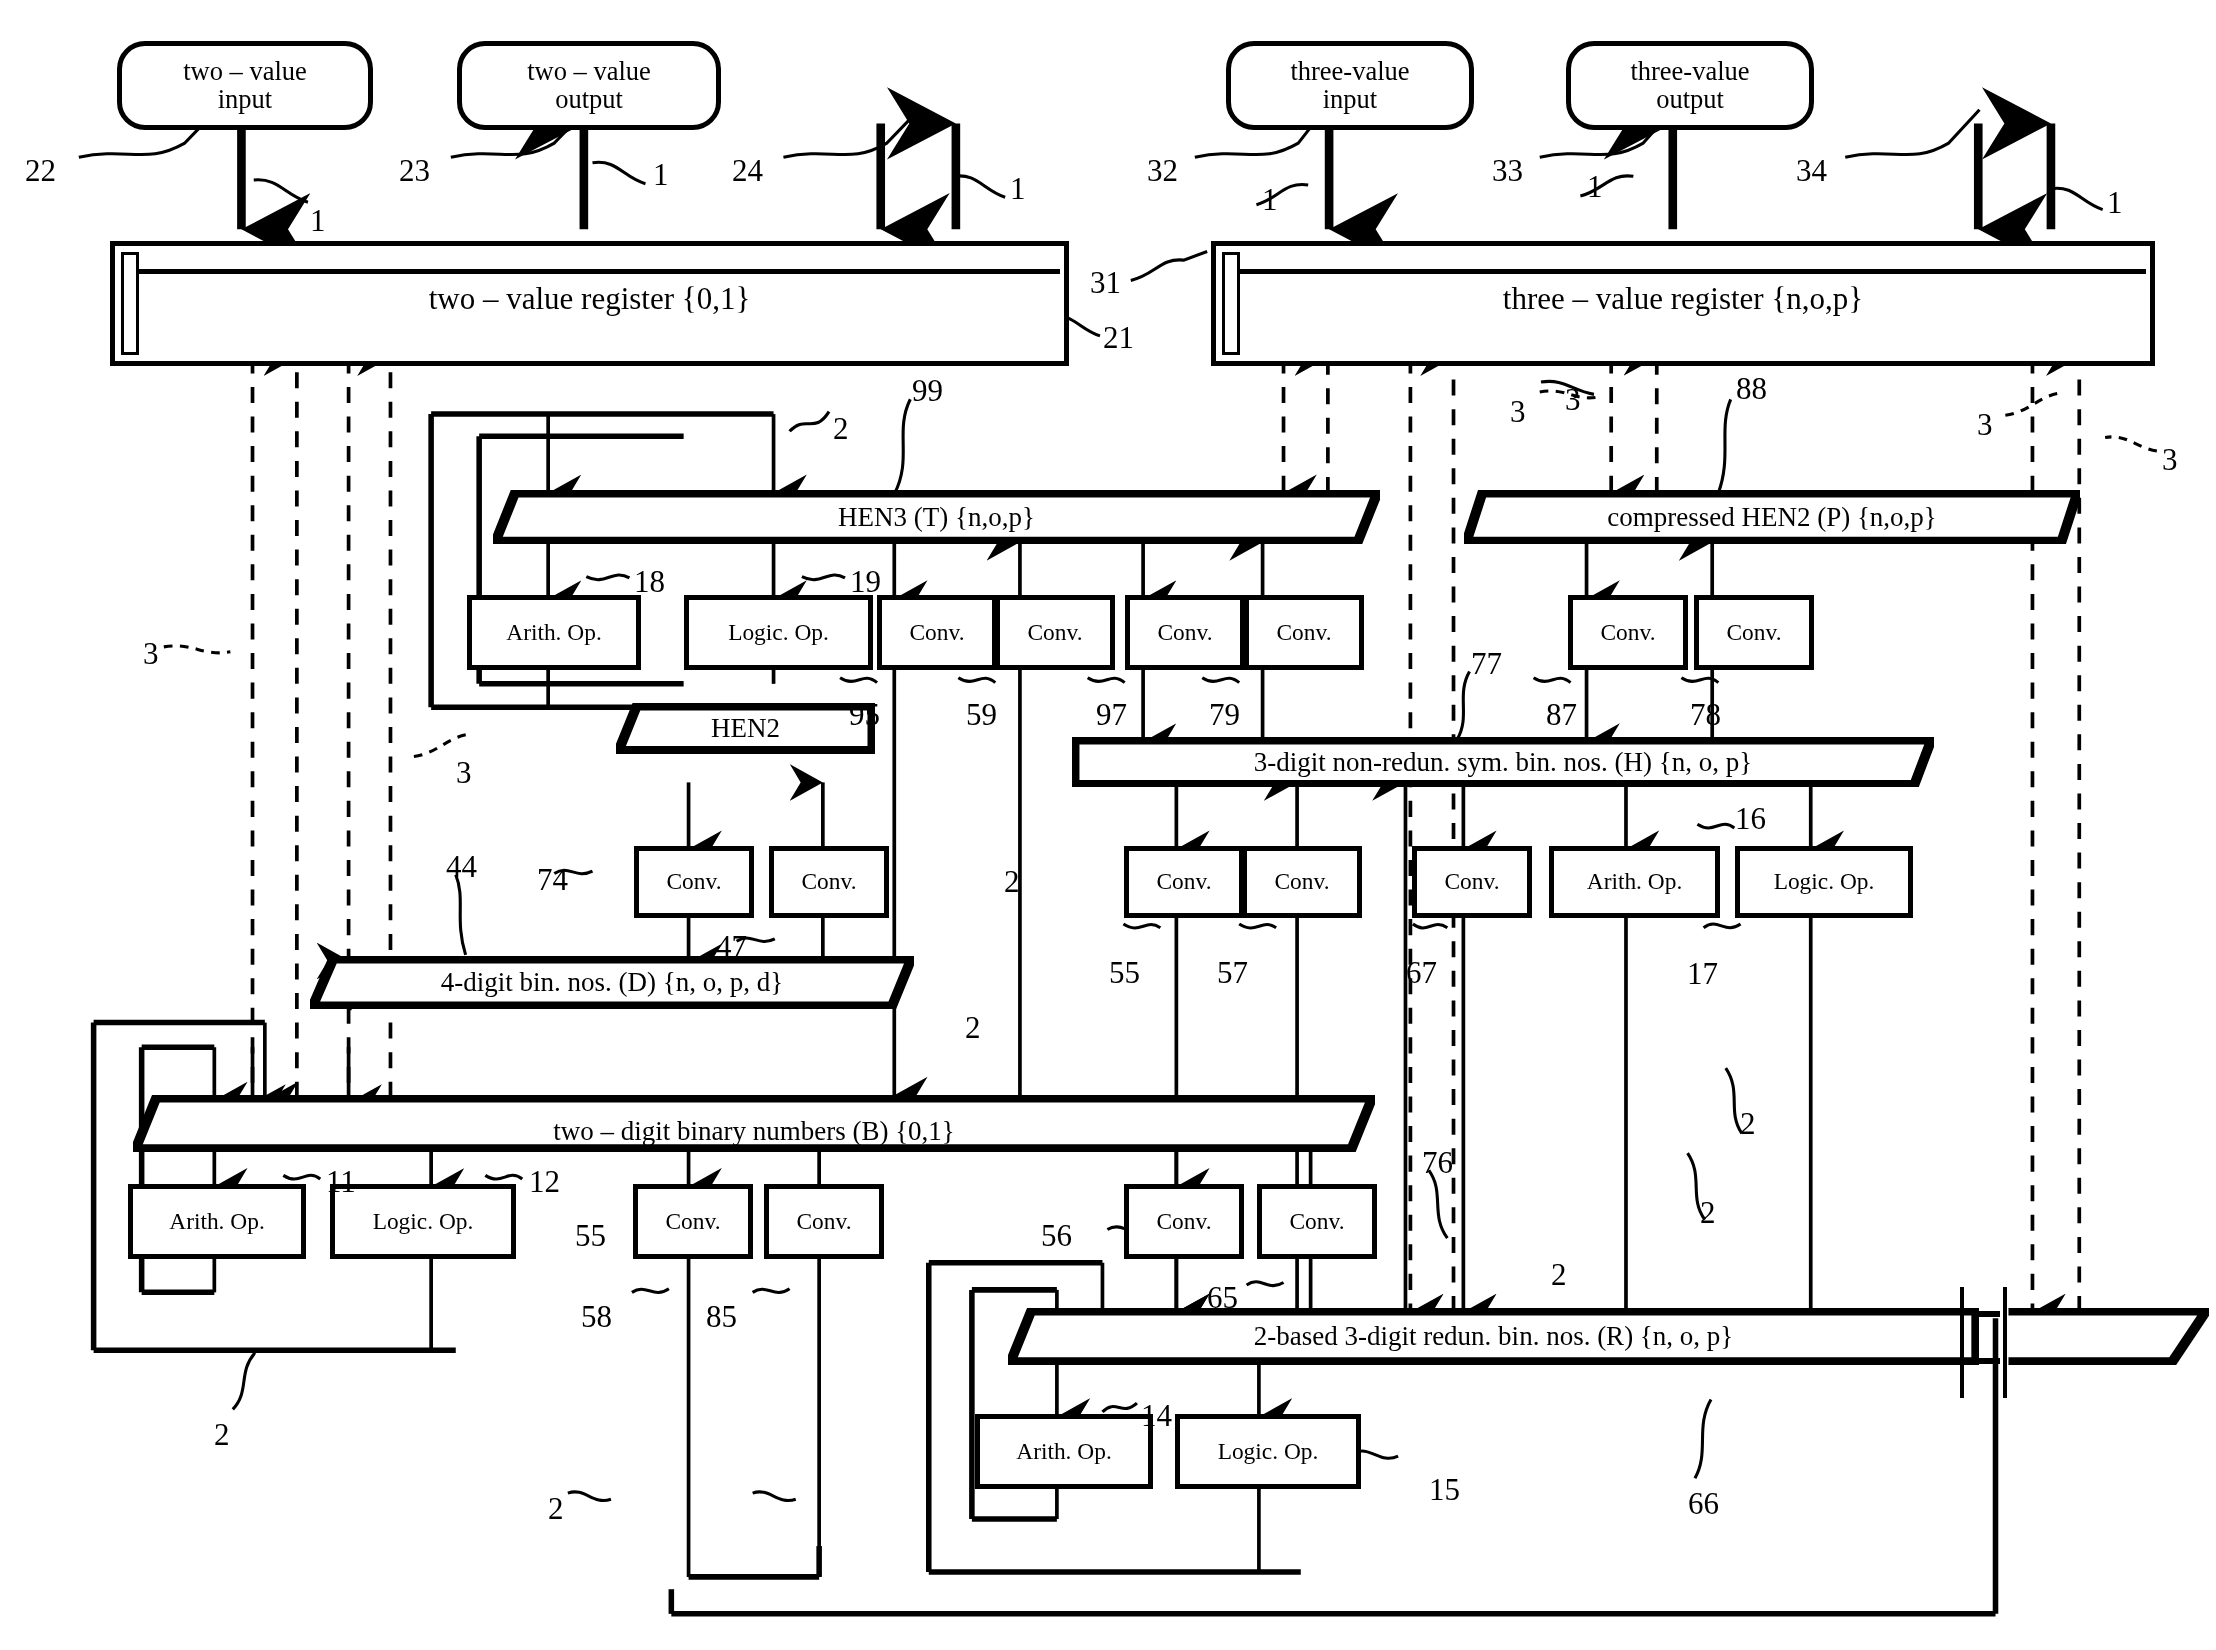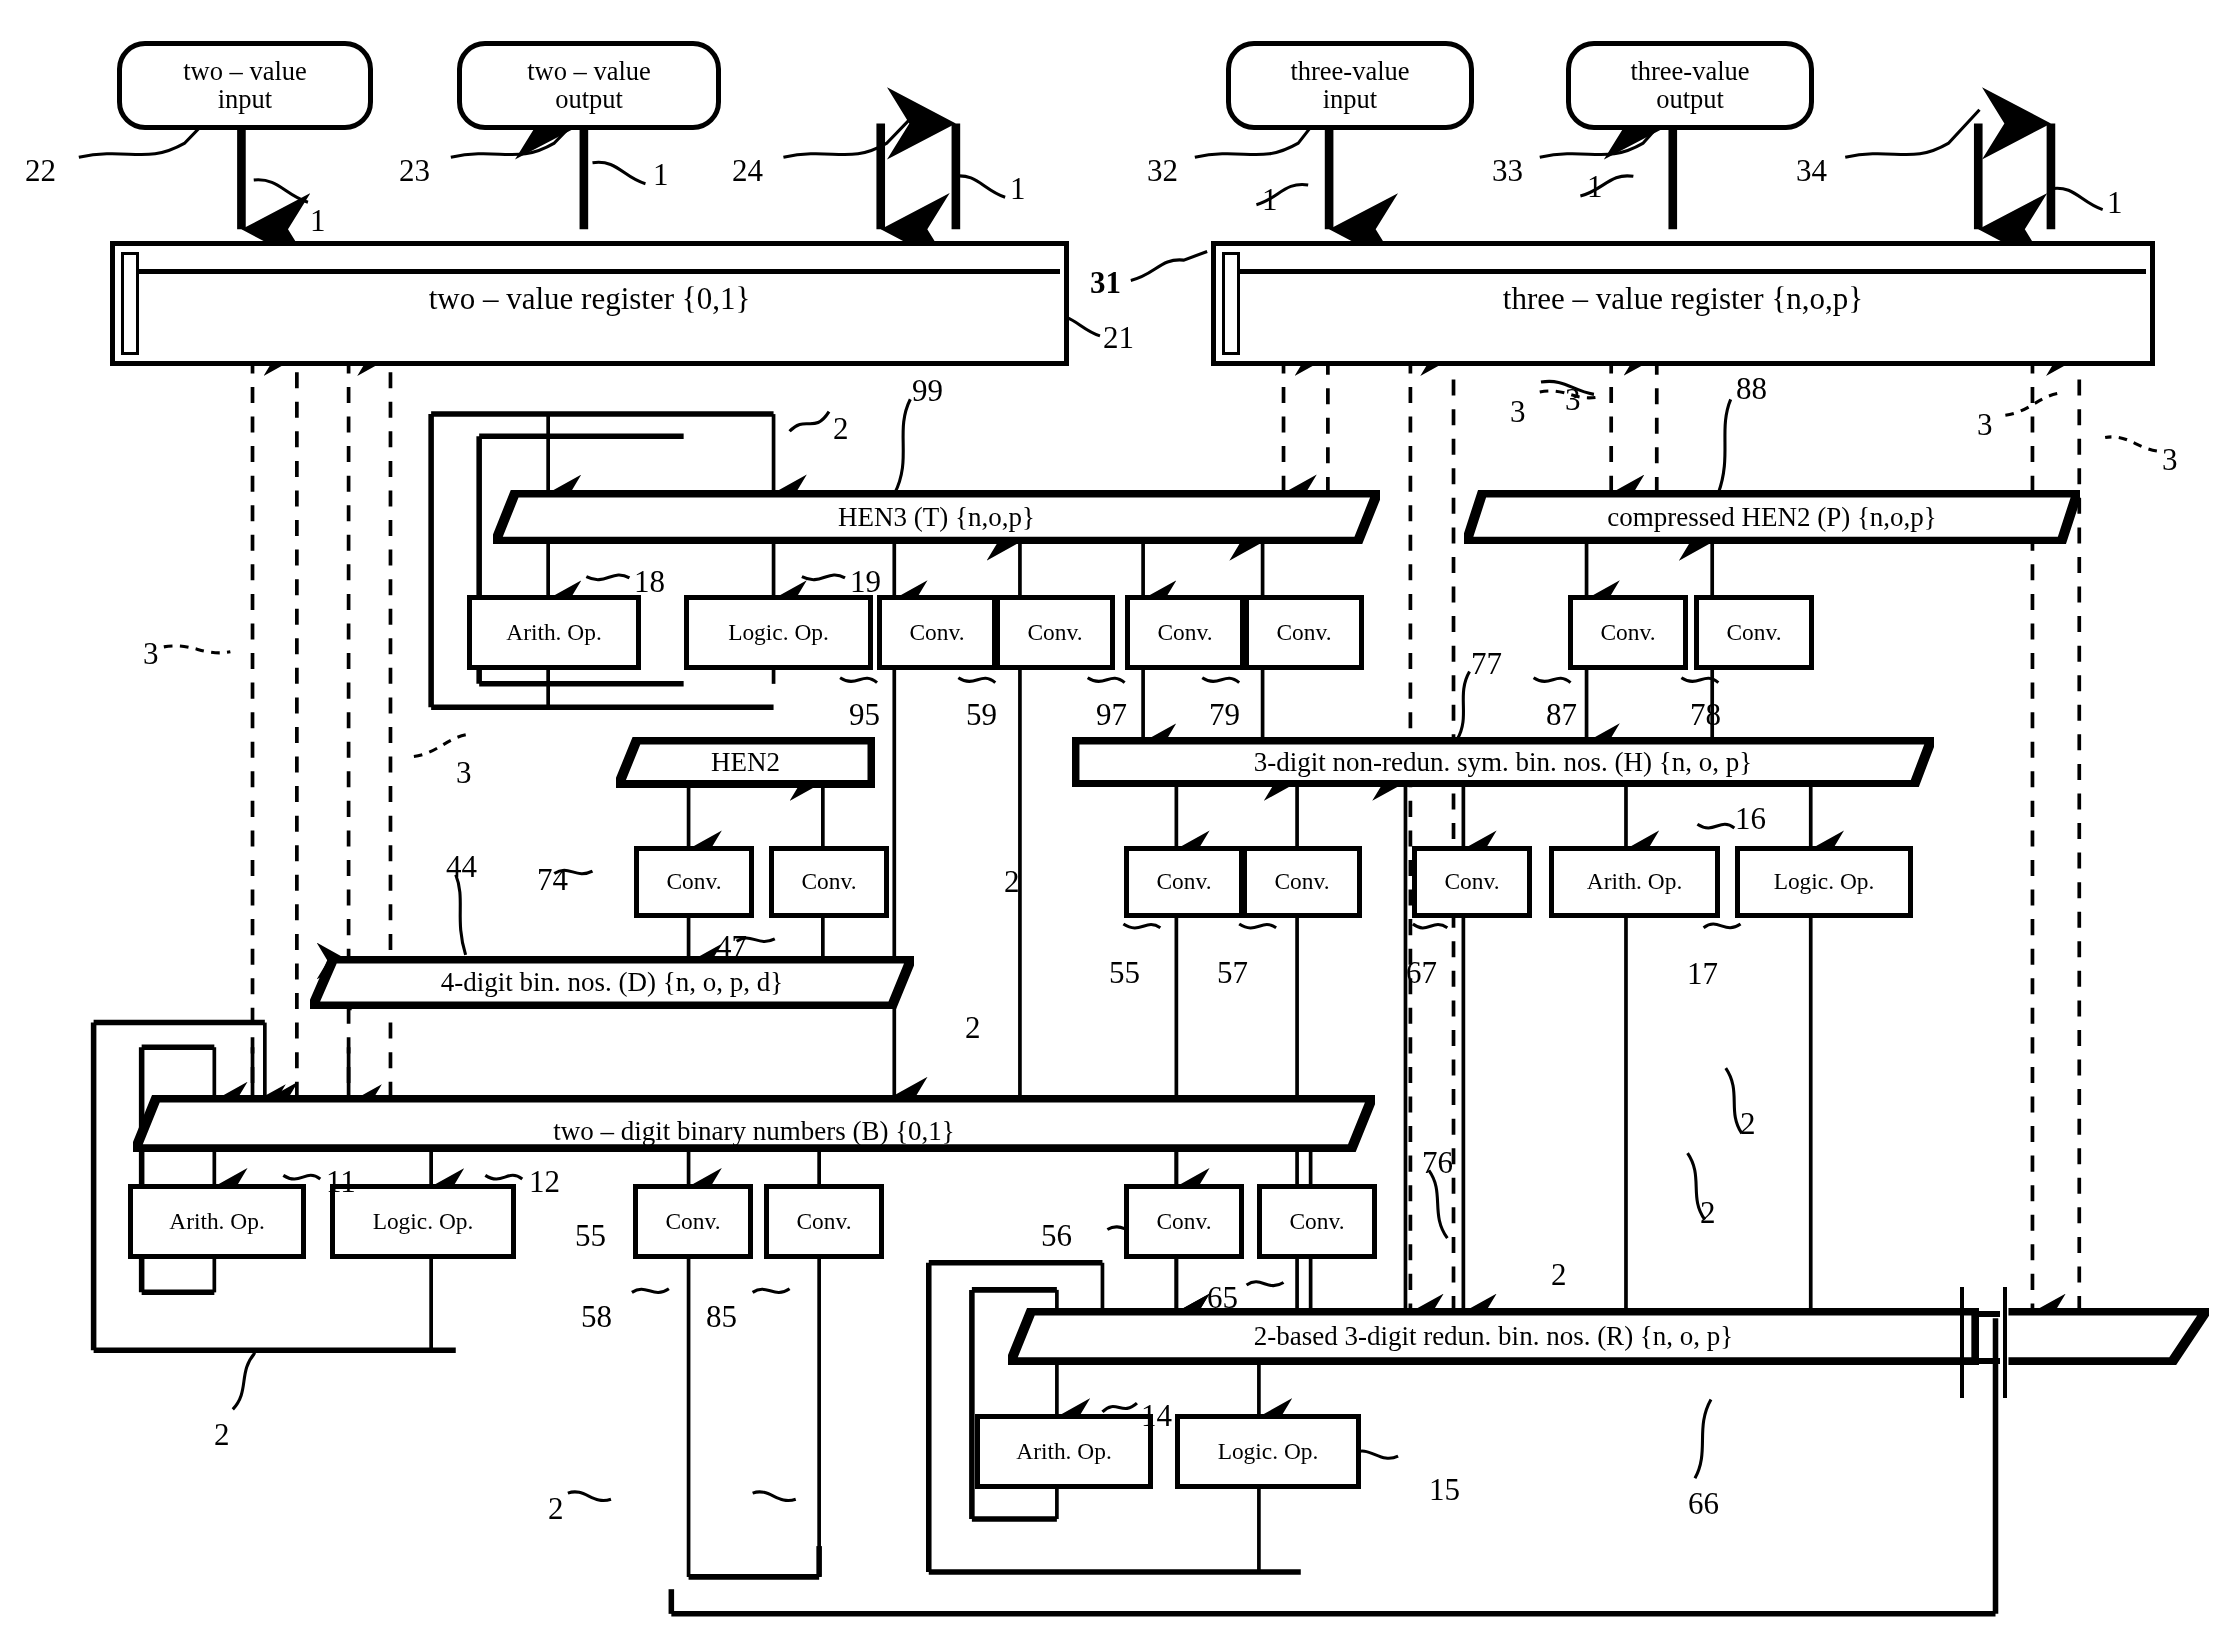--- a/index.html
+++ b/index.html
@@ -326,21 +326,21 @@
     <div class="bandlabel">HEN3        (T)  {n,o,p}</div>
   </div>
 
   <div class="band" style="left:1464px;top:490px;width:616px;height:54px;">
     <svg class="bandbox" viewBox="0 0 1000 88" preserveAspectRatio="none">
       <path d="M30,4 L996,4 L970,84 L4,84 Z" fill="#fff" stroke="#000" stroke-width="10" vector-effect="non-scaling-stroke"></path>
     </svg>
     <div class="bandlabel">compressed  HEN2   (P)  {n,o,p}</div>
   </div>
 
-  <div class="band" style="left:616px;top:737px;width:259px;height:51px;">
+  <div class="band" style="left:616px;top:703px;width:259px;height:51px;">
     <svg class="bandbox" viewBox="0 0 420 82" preserveAspectRatio="none">
       <path d="M34,4 L416,4 L416,78 L4,78 Z" fill="#fff" stroke="#000" stroke-width="10" vector-effect="non-scaling-stroke"></path>
     </svg>
     <div class="bandlabel">HEN2</div>
   </div>
 
   <div class="band" style="left:1072px;top:737px;width:862px;height:51px;">
     <svg class="bandbox" viewBox="0 0 1400 82" preserveAspectRatio="none">
       <path d="M4,4 L1396,4 L1368,78 L4,78 Z" fill="#fff" stroke="#000" stroke-width="10" vector-effect="non-scaling-stroke"></path>
     </svg>
@@ -461,21 +461,21 @@
       <div class="ref" style="left: 653px; top: 157px;">1</div>
       <div class="ref" style="left: 732px; top: 153px;">24</div>
       <div class="ref" style="left: 1010px; top: 171px;">1</div>
       <div class="ref" style="left: 1147px; top: 153px;">32</div>
       <div class="ref" style="left: 1262px; top: 182px;">1</div>
       <div class="ref" style="left: 1492px; top: 153px;">33</div>
       <div class="ref" style="left: 1587px; top: 169px;">1</div>
       <div class="ref" style="left: 1796px; top: 153px;">34</div>
       <div class="ref" style="left: 2107px; top: 185px;">1</div>
       <div class="ref" style="left: 1103px; top: 320px;">21</div>
-      <div class="ref" style="left: 1090px; top: 265px; font-weight: bold;">31</div>
+      <div class="ref" style="left: 1090px; top: 265px;">31</div>
       <div class="ref" style="left: 912px; top: 373px;">99</div>
       <div class="ref" style="left: 833px; top: 411px;">2</div>
       <div class="ref" style="left: 1736px; top: 371px;">88</div>
       <div class="ref" style="left: 1565px; top: 382px;">3</div>
       <div class="ref" style="left: 1510px; top: 394px;">3</div>
       <div class="ref" style="left: 1977px; top: 407px;">3</div>
       <div class="ref" style="left: 2162px; top: 442px;">3</div>
       <div class="ref" style="left: 143px; top: 636px;">3</div>
       <div class="ref" style="left: 456px; top: 755px;">3</div>
       <div class="ref" style="left: 634px; top: 564px;">18</div>

